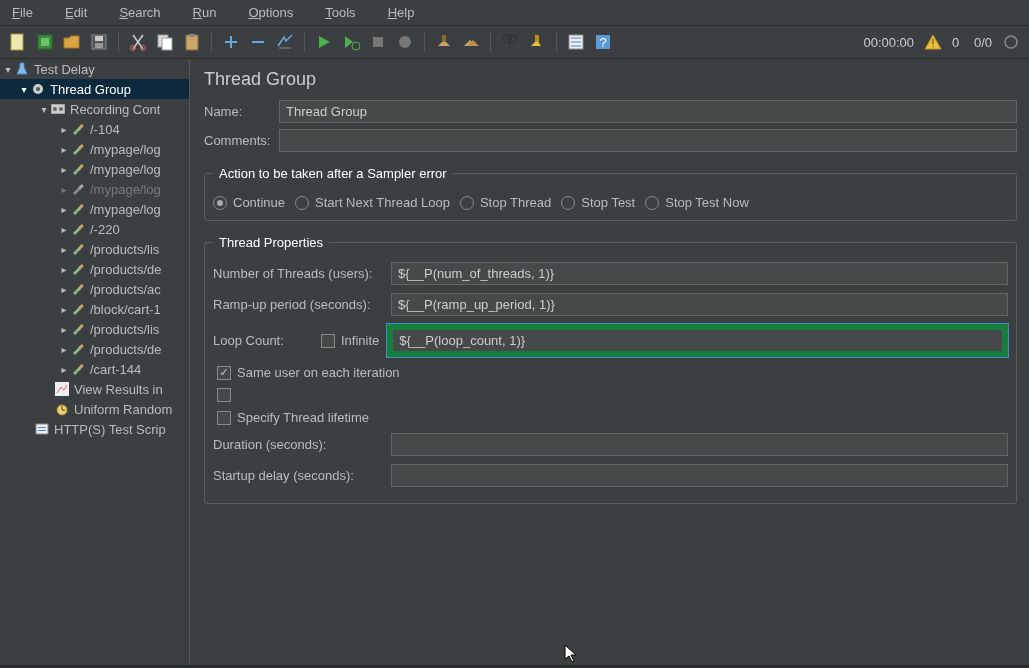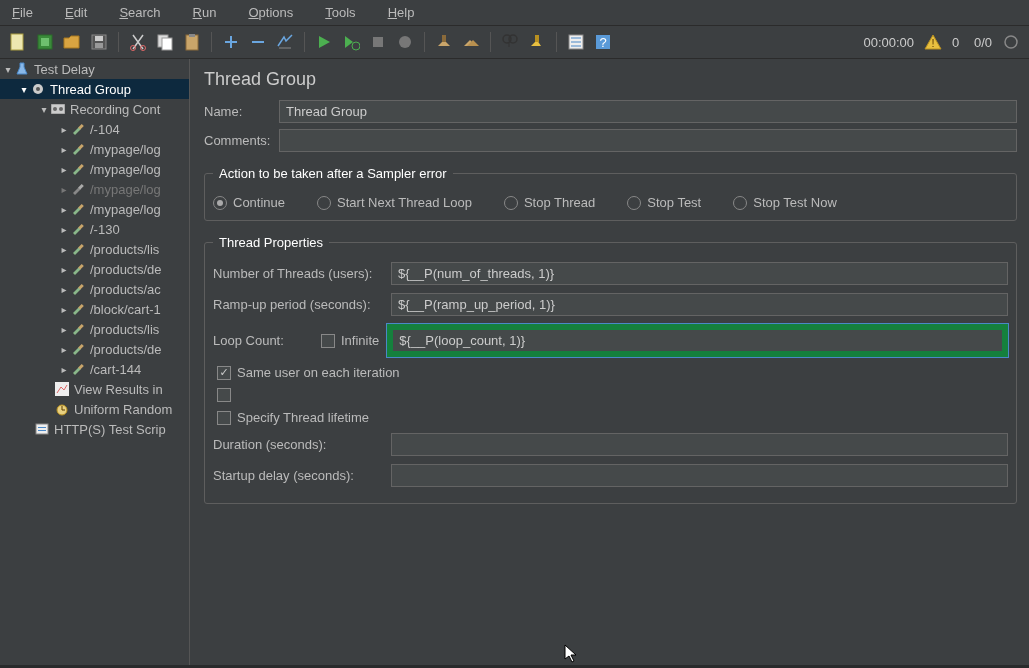--- a/index.html
+++ b/index.html
@@ -134,21 +134,21 @@
   margin-bottom: 10px;
   margin-top: 14px;
 }
 fieldset legend {
   padding: 0 6px;
   color: #ffffff;
 }
 .radio-row {
   display: flex;
   align-items: flex-end;
-  gap: 32px;
+  gap: 10px;
   padding: 2px 0;
 }
 .radio-item {
   display: flex;
   align-items: center;
   gap: 6px;
 }
 .radio {
   width: 14px; height: 14px;
   border: 1px solid #888;
@@ -468,21 +468,21 @@
           <span>/mypage/log</span>
         </div>
         <div class="tree-row" style="padding-left: 58px;">
           <span class="exp">▸</span>
           <span class="ico">
             <svg class="brush-svg" viewBox="0 0 14 14">
               <path d="M2 11 L8 5 L10 7 L4 13 Z" fill="#8ab88a"></path>
               <rect x="9" y="2" width="3" height="5" transform="rotate(45 10 4)" fill="#c9a56a"></rect>
             </svg>
           </span>
-          <span>/-130</span>
+          <span>/-220</span>
         </div>
         <div class="tree-row" style="padding-left: 58px;">
           <span class="exp">▸</span>
           <span class="ico">
             <svg class="brush-svg" viewBox="0 0 14 14">
               <path d="M2 11 L8 5 L10 7 L4 13 Z" fill="#8ab88a"></path>
               <rect x="9" y="2" width="3" height="5" transform="rotate(45 10 4)" fill="#c9a56a"></rect>
             </svg>
           </span>
           <span>/products/lis</span>

